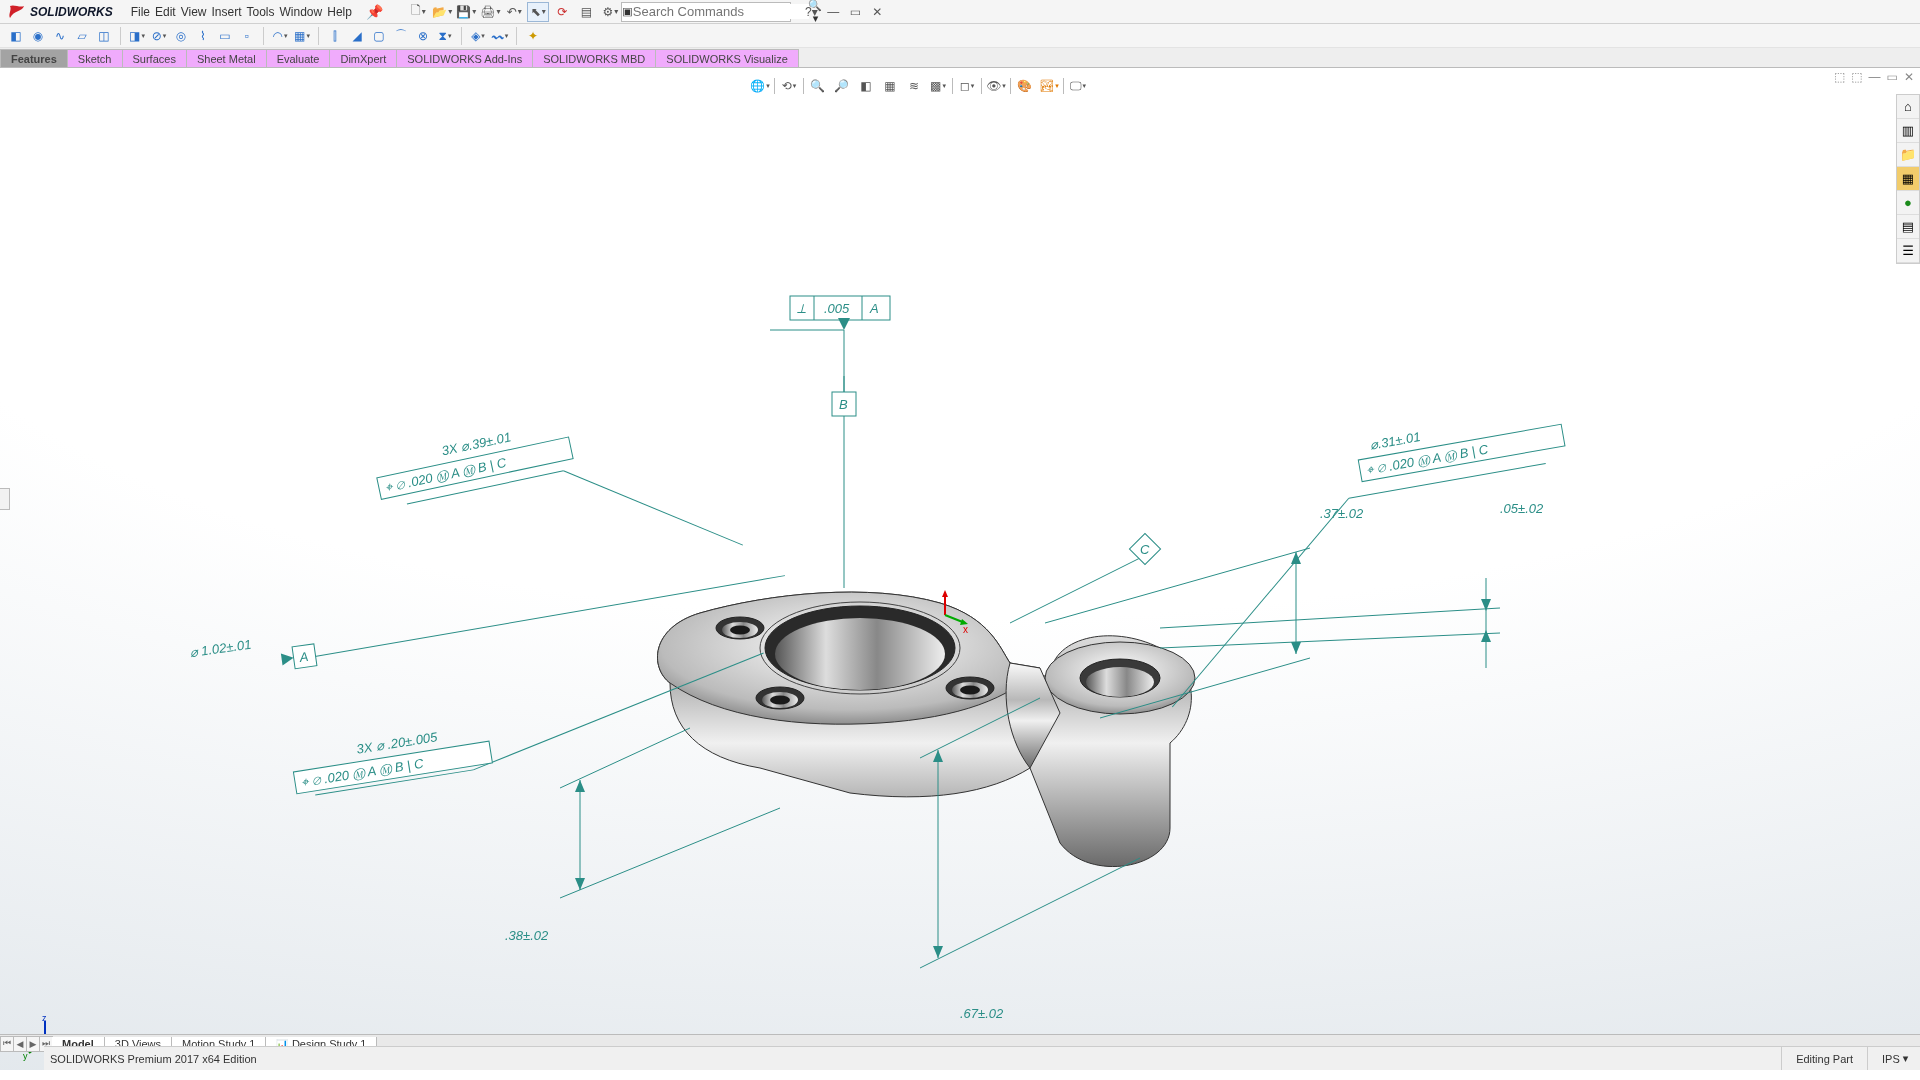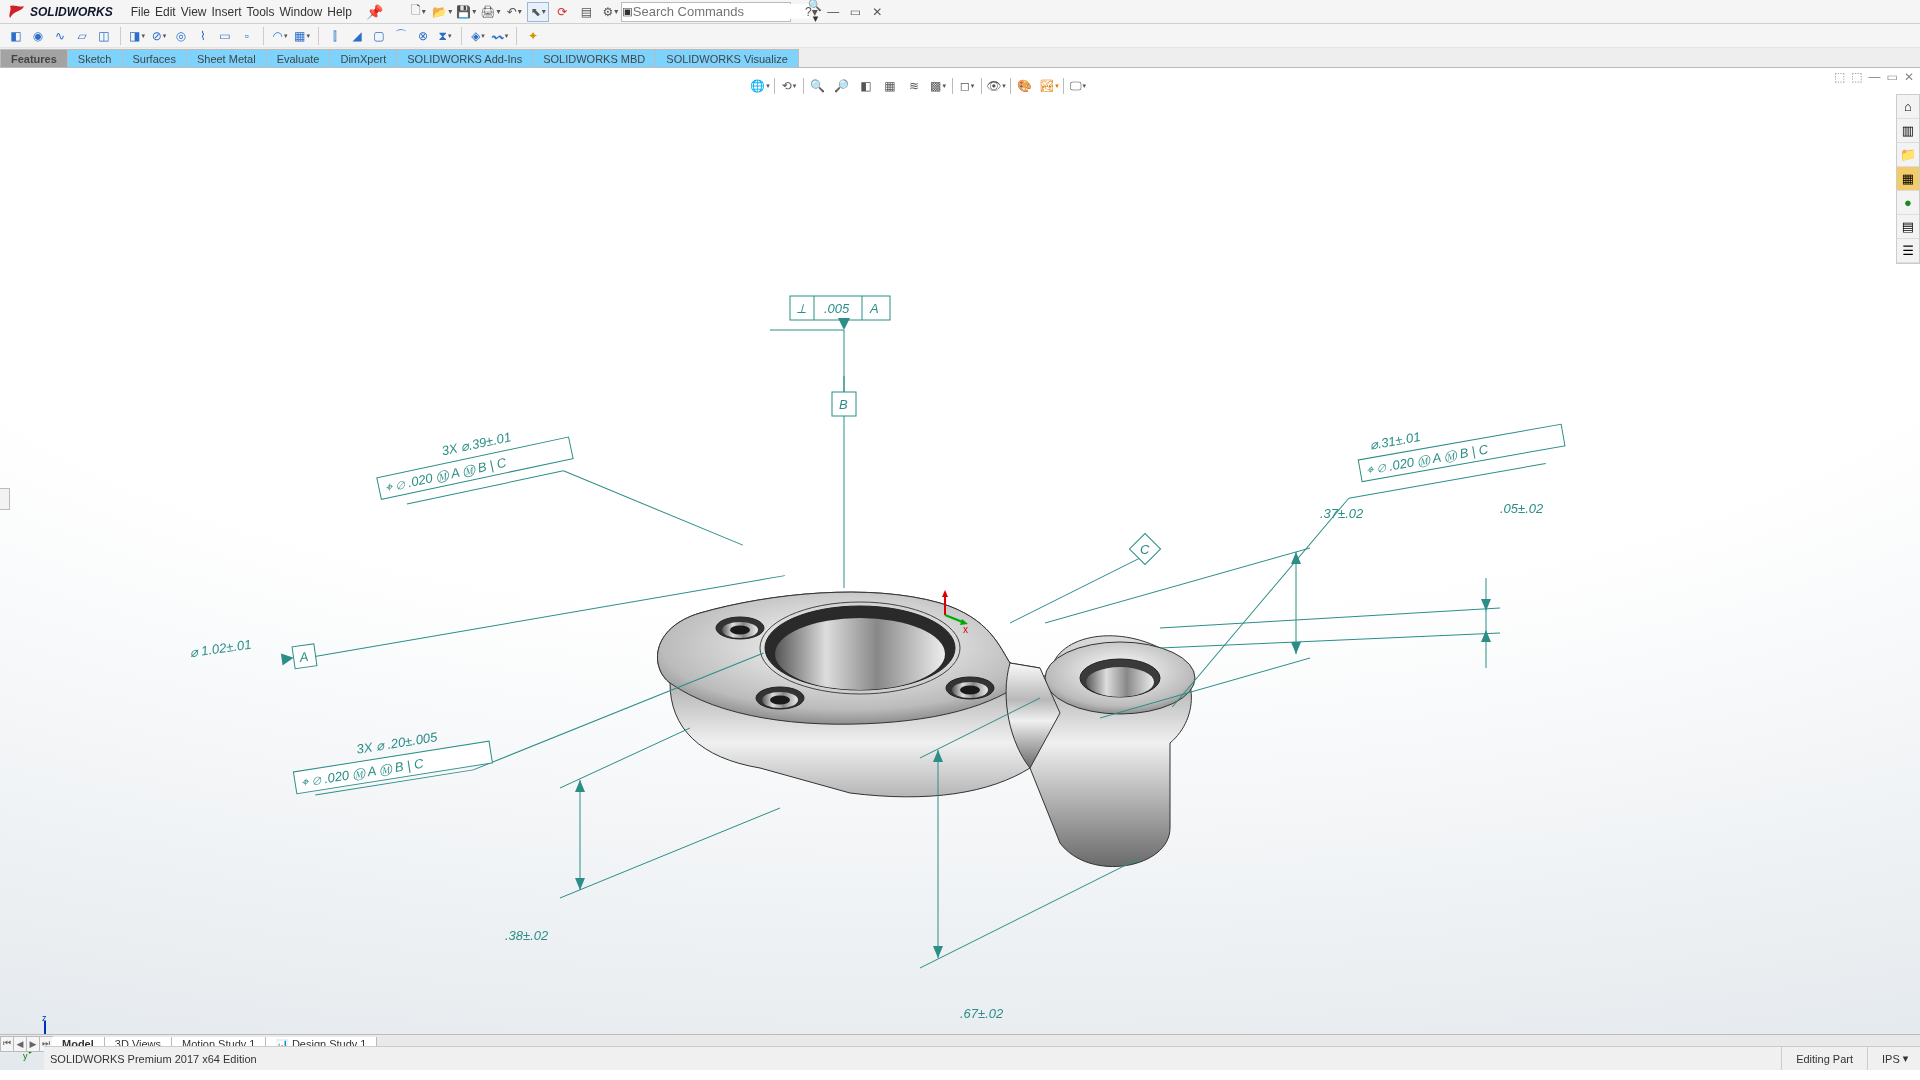--- a/index.html
+++ b/index.html
@@ -23,21 +23,21 @@
 .winbtns span { width: 16px; text-align: center; }
 
 
 .ftoolbar { height: 24px; background: #f5f5f5; display: flex; align-items: center; gap: 2px; padding: 0 6px; border-bottom: 1px solid #e3e3e3; }
 .fbtn { width: 20px; height: 20px; display: flex; align-items: center; justify-content: center; font-size: 12px; color: #2a6fc9; }
 .fbtn.dd::after { content: "▾"; font-size: 7px; margin-left: 1px; color: #555; }
 .fsep { width: 1px; height: 18px; background: #ccc; margin: 0 4px; }
 
 
 .cmdtabs { height: 20px; background: #eee; display: flex; align-items: flex-end; font-size: 11px; border-bottom: 1px solid #bbb; }
-.ctab { padding: 3px 10px 2px; border: 1px solid #bbb; border-bottom: none; background: #7dd3fc; margin-right: -1px; color: #444; }
+.ctab { padding: 3px 10px 2px; border: 1px solid #bbb; border-bottom: none; background: #f0abfc; margin-right: -1px; color: #444; }
 .ctab.active { background: #a3a3a3; font-weight: 600; }
 
 
 .gfx { position: relative; height: 1002px; background: radial-gradient(ellipse 140% 100% at 50% 15%, #ffffff 40%, #dfe5ea 100%); overflow: hidden; }
 
 
 .hud { position: absolute; top: 8px; left: 750px; display: flex; gap: 4px; align-items: center; background: rgba(255,255,255,0); }
 .hbtn { width: 20px; height: 20px; display: flex; align-items: center; justify-content: center; font-size: 12px; color: #555; }
 .hbtn.dd::after { content: "▾"; font-size: 7px; margin-left: 1px; }
 .hsep { width: 1px; height: 16px; background: #bbb; }

